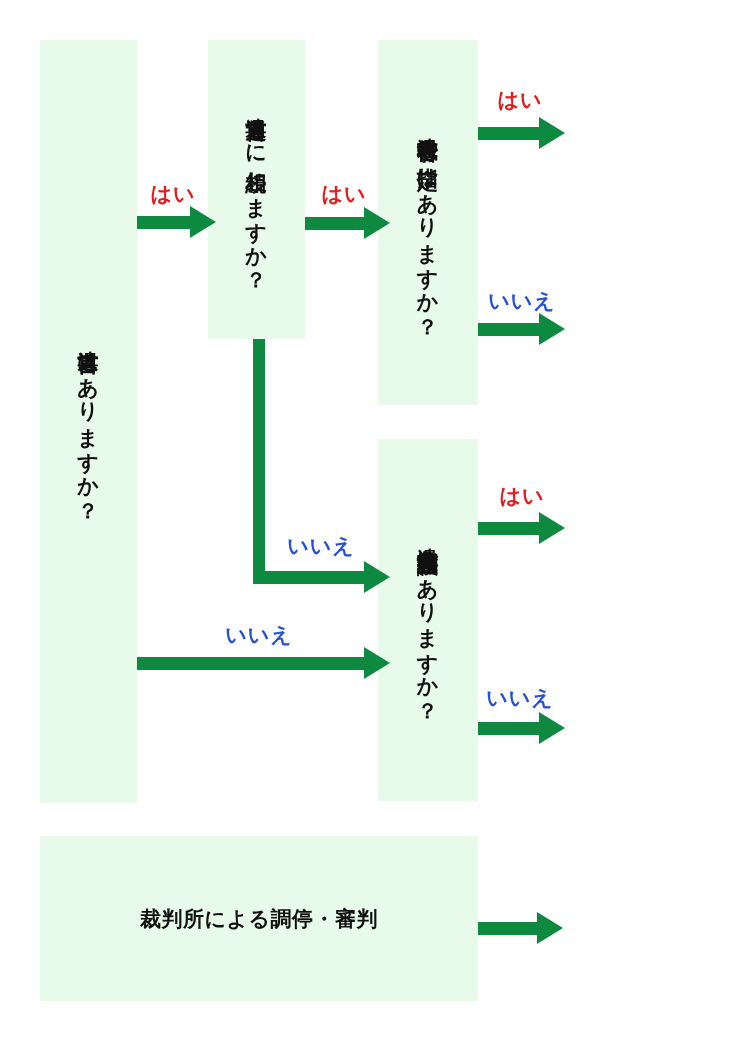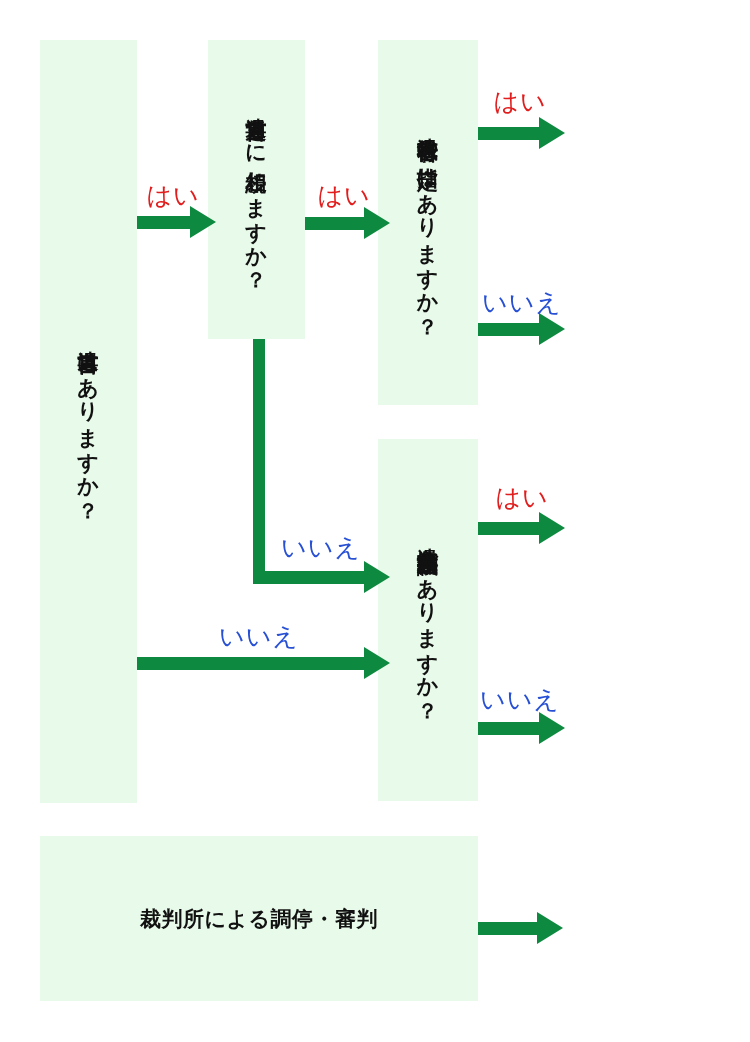--- a/index.html
+++ b/index.html
@@ -76,22 +76,22 @@
   
   .vline {
     position: absolute;
     left: 253px; top: 339px;
     width: 12px; height: 245px;
     background: var(--arrow-green);
   }
   
   .lbl {
     position: absolute;
-    font-size: 25px;
-    font-weight: normal;
+    font-size: 21px;
+    font-weight: bold;
     line-height: 1;
     white-space: nowrap;
     transform: translateX(-50%);
     letter-spacing: 1px;
   }
   .lbl.yes { color: var(--yes-red); }
   .lbl.no  { color: var(--no-blue); }
   .l1 { left: 173px; top: 183px; }
   .l2 { left: 344px; top: 183px; }
   .l3 { left: 520px; top: 89px; }

